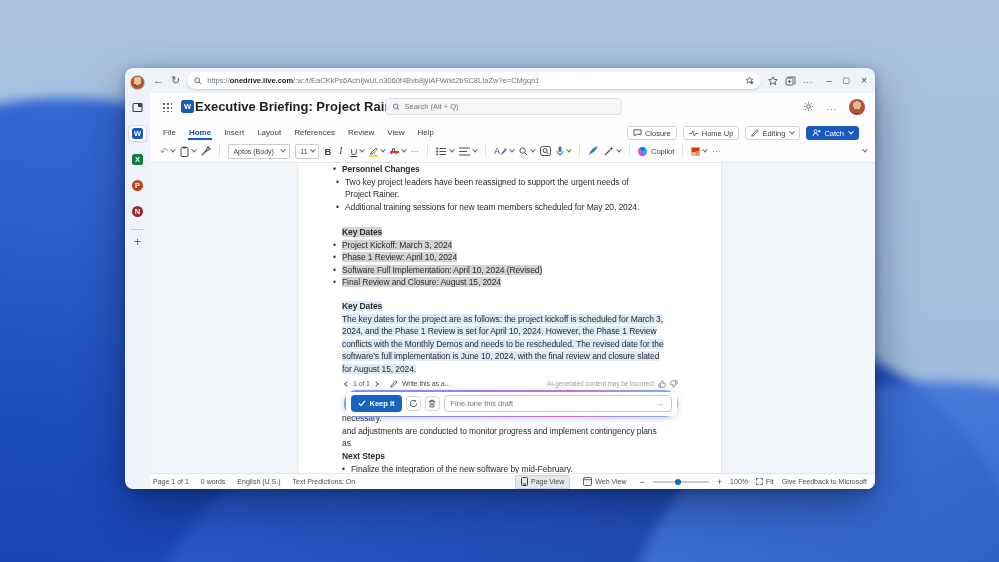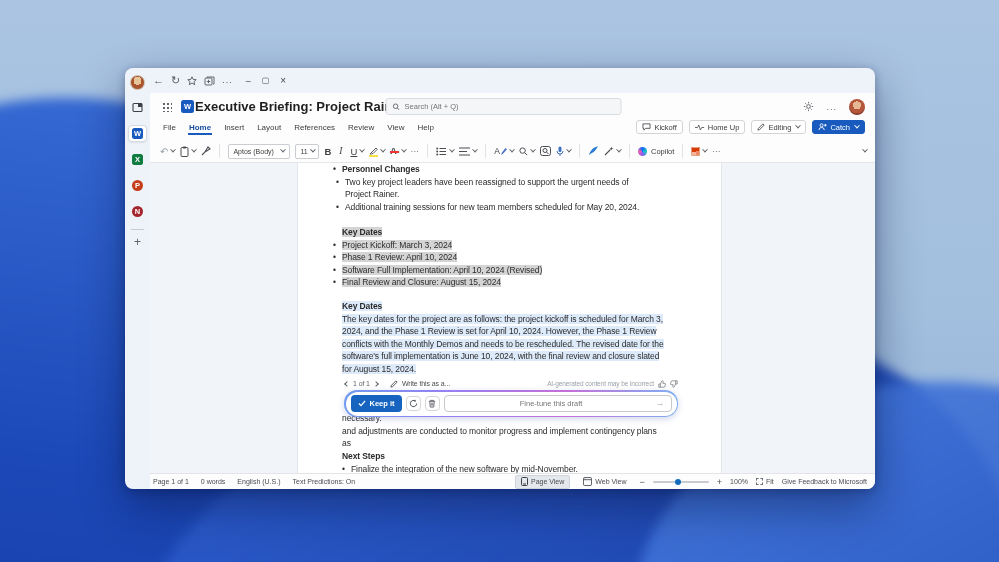--- a/index.html
+++ b/index.html
@@ -38,21 +38,21 @@
   .header { position:absolute; left:25px; top:25px; right:0; height:27px; background:#fdfdfe; display:flex; align-items:center; padding:0 10px; }
   .waffle { width:10px; height:10px; background:radial-gradient(circle,#5f6368 1px,transparent 1.3px) 0 0/4px 4px; margin:0 9px 0 2px; }
   .doc-title { font-size:13px; color:#1f1f1f; font-weight:bold; margin-left:1px; white-space:nowrap; }
   .saved { font-size:7.5px; color:#5f6368; margin-left:4px; white-space:nowrap; }
   .searchbox { position:absolute; left:50%; transform:translateX(-54%); width:236px; height:17px; background:#f4f6f8; border:1px solid #d9dce1; border-radius:3px; display:flex; align-items:center; padding:0 6px; gap:5px; }
   .searchbox input { border:none; outline:none; background:transparent; font-size:7.5px; color:#5f6368; width:100%; font-family:"Liberation Sans",sans-serif; }
   .hdr-right { margin-left:auto; display:flex; align-items:center; gap:12px; }
   .avatar-lg { width:16px; height:16px; border-radius:50%; background:radial-gradient(circle at 50% 40%,#e6b894 0 4px,#b4563a 4px 8px,#8a3c28 8px); }
 
   
-  .menubar { position:absolute; left:25px; top:52px; right:0; height:20px; background:#fdfdfe; display:flex; align-items:flex-start; padding:0 10px 0 12px; }
+  .menubar { position:absolute; left:25px; top:52px; right:0; height:20px; background:#fdfdfe; display:flex; align-items:flex-end; padding:0 16px 0 12px; }
   .tab { font-size:8px; color:#3c3c3c; margin-right:11px; padding:3px 1px; cursor:default; }
   .tab.active { font-weight:bold; color:#174f9e; box-shadow:inset 0 -2px 0 #185abd; }
   .mbtn { display:flex; align-items:center; gap:3px; border:1px solid #d4d4d4; background:#fff; border-radius:3px; height:14px; padding:0 5px; font-size:7.5px; color:#3c3c3c; margin-left:6px; }
   .mbtn.primary { background:#185abd; border-color:#185abd; color:#fff; }
   .menu-right { margin-left:auto; display:flex; align-items:center; }
 
   
   .ribbon { position:absolute; left:25px; top:72px; right:0; height:23px; background:#fdfdfe; border-bottom:1px solid #e4e6e9; display:flex; align-items:center; padding:0 8px 0 10px; gap:5px; }
   .rb { display:flex; align-items:center; gap:1px; color:#4a4d52; }
   .rb svg { display:block; }
@@ -83,25 +83,25 @@
   .sel-line { margin-bottom:0; }
 
   
   .ai-toolbar { position:absolute; left:47px; top:215px; width:333px; display:flex; align-items:center; font-size:7px; color:#5f6368; }
   .pg-chev { width:4px; height:4px; border-right:1px solid #5f6368; border-bottom:1px solid #5f6368; display:inline-block; }
   .pg-prev { transform:rotate(135deg); margin-right:4px; }
   .pg-next { transform:rotate(-45deg); margin-left:4px; }
   .writeas { margin-left:12px; display:flex; align-items:center; gap:4px; color:#4a4d52; }
   .disclaim { margin-left:auto; color:#9aa0a6; font-size:6.5px; display:flex; align-items:center; gap:4px; }
   .cop-box { position:absolute; left:46px; top:227px; width:334px; height:27px; border-radius:13px; padding:1.5px; background:linear-gradient(90deg,#6f9bf0,#9a7ef0,#c66fd6,#7fb0f2); z-index:5; box-shadow:0 2px 6px rgba(70,90,180,.25); }
-  .cop-inner { width:100%; height:100%; background:#fff; border-radius:12px; display:flex; align-items:center; padding:3px 5px; gap:4px; }
+  .cop-inner { width:100%; height:100%; background:#fff; border-radius:4px; display:flex; align-items:center; padding:3px 5px; gap:4px; }
   .keep-btn { background:#1764c0; color:#fff; border:none; border-radius:4px; height:17px; padding:0 7px; font-size:7.5px; font-weight:bold; display:flex; align-items:center; gap:4px; font-family:"Liberation Sans",sans-serif; }
   .ibtn { width:15px; height:15px; border:1px solid #d6d6d6; border-radius:4px; background:#fff; display:flex; align-items:center; justify-content:center; }
   .finetune { flex:1; height:17px; border:1px solid #c7c9cd; border-radius:4px; display:flex; align-items:center; padding:0 6px; gap:4px; }
-  .finetune input { flex:1; border:none; outline:none; font-size:7.5px; color:#444; background:transparent; font-family:"Liberation Sans",sans-serif;text-align:center; }
+  .finetune input { flex:1; border:none; outline:none; font-size:7.5px; color:#444; background:transparent; font-family:"Liberation Sans",sans-serif; }
   .send { color:#a6abb2; font-size:9px; }
 
   
   .statusbar { position:absolute; left:25px; bottom:0; right:0; height:16px; background:#fdfdfe; border-top:1px solid #e2e4e8; display:flex; align-items:center; font-size:7px; color:#4a4d52; padding:0 8px 0 3px; }
   .st { margin-right:12px; white-space:nowrap; }
   .st-right { margin-left:auto; display:flex; align-items:center; gap:8px; }
   .viewseg { display:flex; align-items:center; gap:3px; padding:1.5px 5px; border-radius:2px; }
   .viewseg.sel { background:#e4e7ec; border:1px solid #cfd3da; }
   .zoom-track { position:relative; width:56px; height:2px; background:#c8ccd2; border-radius:1px; }
   .zoom-dot { position:absolute; left:22px; top:-2px; width:6px; height:6px; border-radius:50%; background:#0f6cbd; }
@@ -138,20 +138,31 @@
       <div class="rail-ic">
           <div class="tile" style="background:#a4262c;border-radius:50%">N</div>
         </div>
       <div class="rail-div"></div>
       <div class="rail-plus">+</div>
     </div>
 
     <div class="navbar">
       <span class="nav-g">←</span>
       <span class="nav-g">↻</span>
+      <div class="addr">
+        <svg width="8" height="8" viewBox="0 0 10 10">
+            <circle cx="4" cy="4" r="3" fill="none" stroke="#5f6368" stroke-width="1.2"></circle>
+            <line x1="6.3" y1="6.3" x2="9" y2="9" stroke="#5f6368" stroke-width="1.2"></line>
+          </svg>
+        <span class="addr-url"><span>https://</span><b>onedrive.live.com</b><span>/:w:/t/EaCKkPs6AchIjwULn3060f4Bvb8jylAFWrkt2bSC8LIaZw?e=CMgqn1</span></span>
+        <svg width="9" height="9" viewBox="0 0 10 10">
+            <path d="M5 1 L6 3.5 L8.7 3.7 L6.7 5.4 L7.4 8 L5 6.6 L2.6 8 L3.3 5.4 L1.3 3.7 L4 3.5 Z" fill="none" stroke="#5f6368" stroke-width="0.9"></path>
+            <circle cx="7.4" cy="7.4" r="1.6" fill="#5f6368"></circle>
+          </svg>
+      </div>
       <svg width="10" height="10" viewBox="0 0 10 10">
           <path d="M5 .8 L6.2 3.4 L9.2 3.7 L7 5.7 L7.7 8.7 L5 7.1 L2.3 8.7 L3 5.7 L.8 3.7 L3.8 3.4 Z" fill="none" stroke="#54585f" stroke-width="0.9"></path>
         </svg>
       <svg width="11" height="10" viewBox="0 0 11 10">
           <rect x="1" y="2" width="7" height="7" rx="1" fill="none" stroke="#54585f" stroke-width="0.9"></rect>
           <path d="M3 2 V1 h7 v7 h-1" fill="none" stroke="#54585f" stroke-width="0.9"></path>
           <line x1="4.5" y1="5.5" x2="4.5" y2="5.5" stroke="#54585f" stroke-width="1.4"></line>
           <line x1="2.8" y1="5.5" x2="6.2" y2="5.5" stroke="#54585f" stroke-width="0.9"></line>
           <line x1="4.5" y1="3.8" x2="4.5" y2="7.2" stroke="#54585f" stroke-width="0.9"></line>
         </svg>
@@ -206,21 +217,21 @@
       <span class="tab">Layout</span>
       <span class="tab">References</span>
       <span class="tab">Review</span>
       <span class="tab">View</span>
       <span class="tab">Help</span>
       <div class="menu-right">
         <div class="mbtn">
           <svg width="9" height="8" viewBox="0 0 10 9">
               <path d="M1 1 h8 v5 h-5 l-2 2 v-2 h-1 z" fill="none" stroke="#4a4d52" stroke-width="1"></path>
             </svg>
-          <span>Kickoff</span>
+          <span>Closure</span>
         </div>
         <div class="mbtn">
           <svg width="10" height="7" viewBox="0 0 12 8">
               <polyline points="0,4 3,4 4.5,1 6.5,7 8,4 11,4" fill="none" stroke="#4a4d52" stroke-width="1"></polyline>
             </svg>
           <span>Home Up</span>
         </div>
         <div class="mbtn">
           <svg width="8" height="8" viewBox="0 0 9 9">
               <path d="M1 8 L1.6 6 L6.6 1 L8 2.4 L3 7.4 Z" fill="none" stroke="#4a4d52" stroke-width="1"></path>
@@ -444,21 +455,21 @@
             </div>
           </div>
 
           <div class="blk" style="top:249px;z-index:1">
             <div>necessary.</div>
             <div>and adjustments are conducted to monitor progress and implement contingency plans as</div>
           </div>
 
           <div class="blk" style="top:287px">
             <div class="b">Next Steps</div>
-            <div class="li" style="margin-left:9px">Finalize the integration of the new software by mid-November.</div>
+            <div class="li" style="margin-left:9px">Finalize the integration of the new software by mid-February.</div>
           </div>
 
         </div>
       </div>
     </div>
 
     <div class="statusbar">
       <span class="st">Page 1 of 1</span>
       <span class="st">0 words</span>
       <span class="st">English (U.S.)</span>

